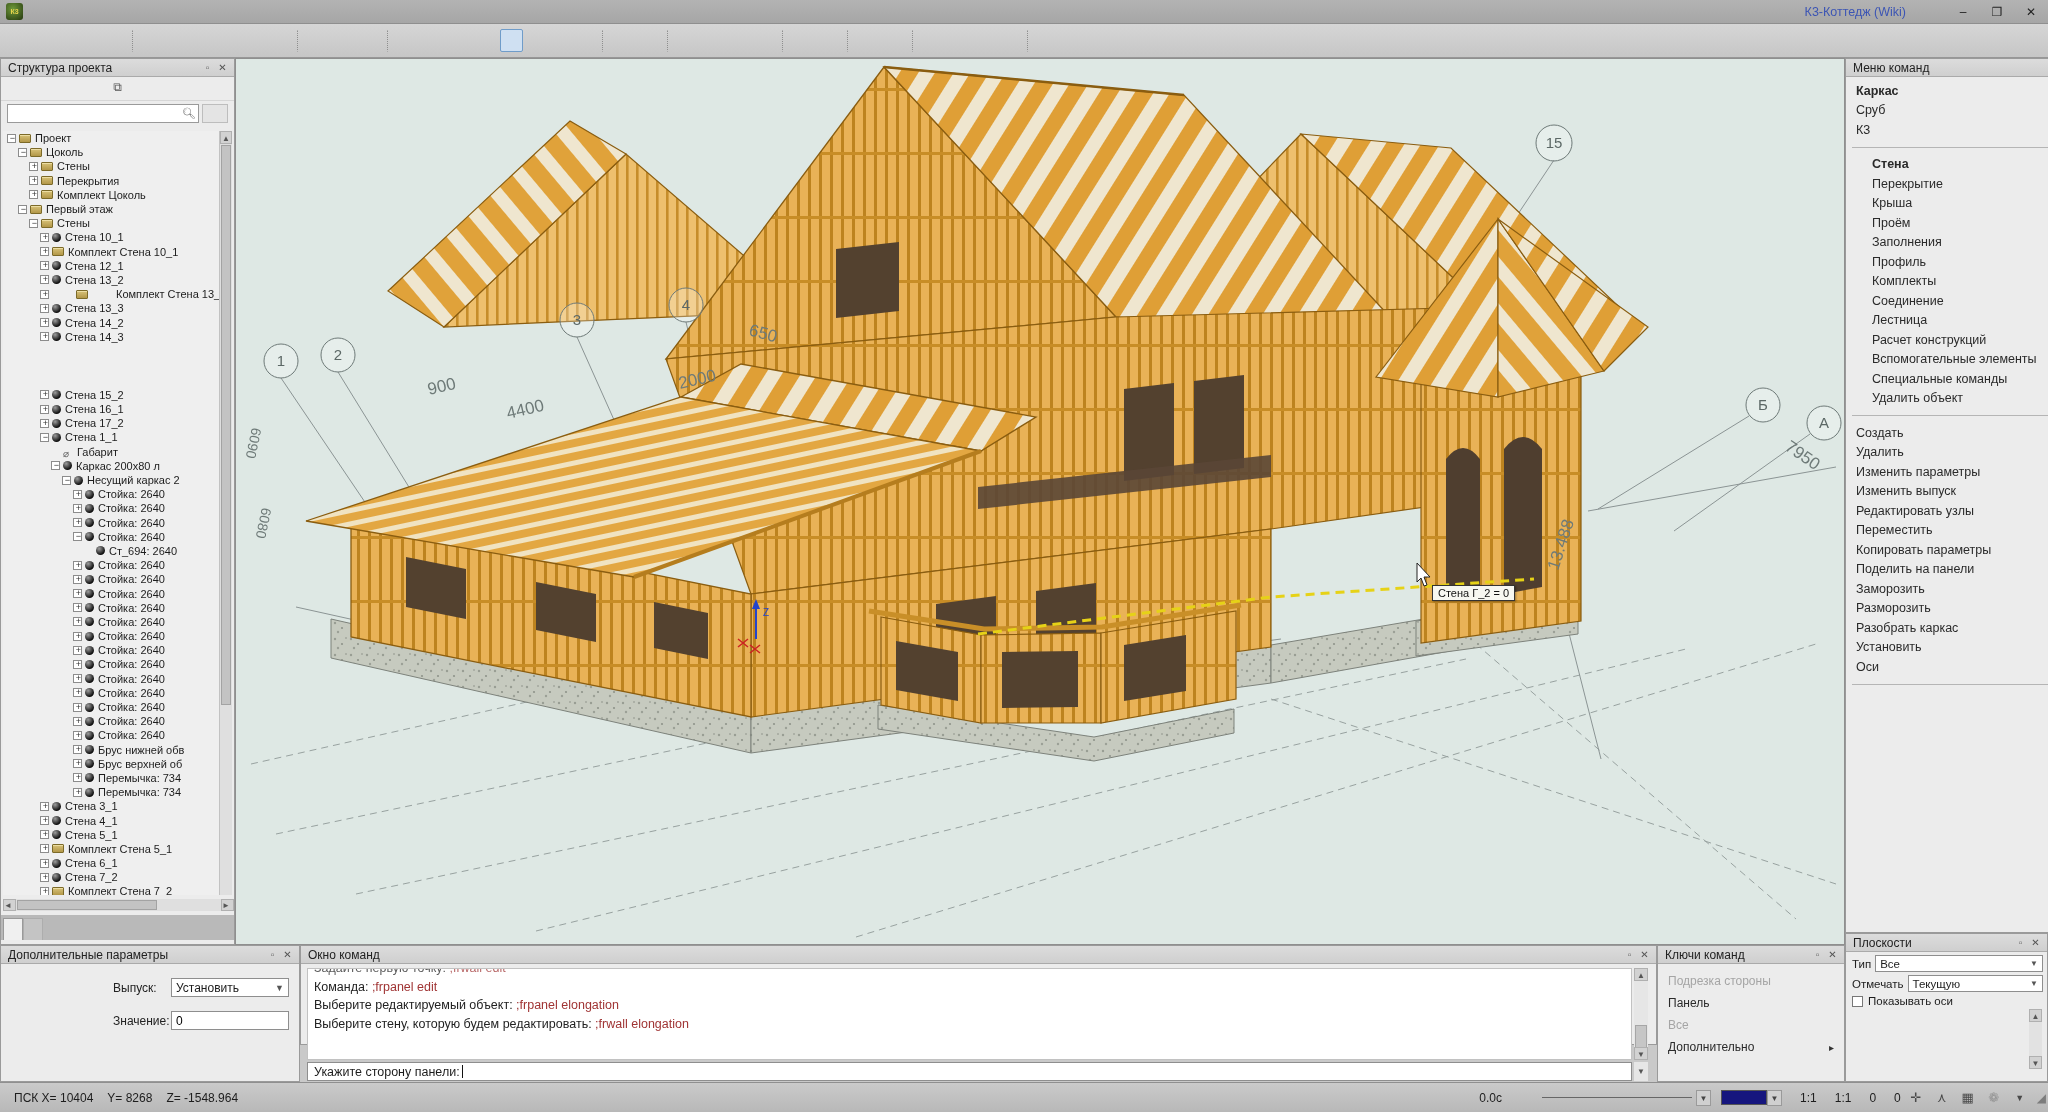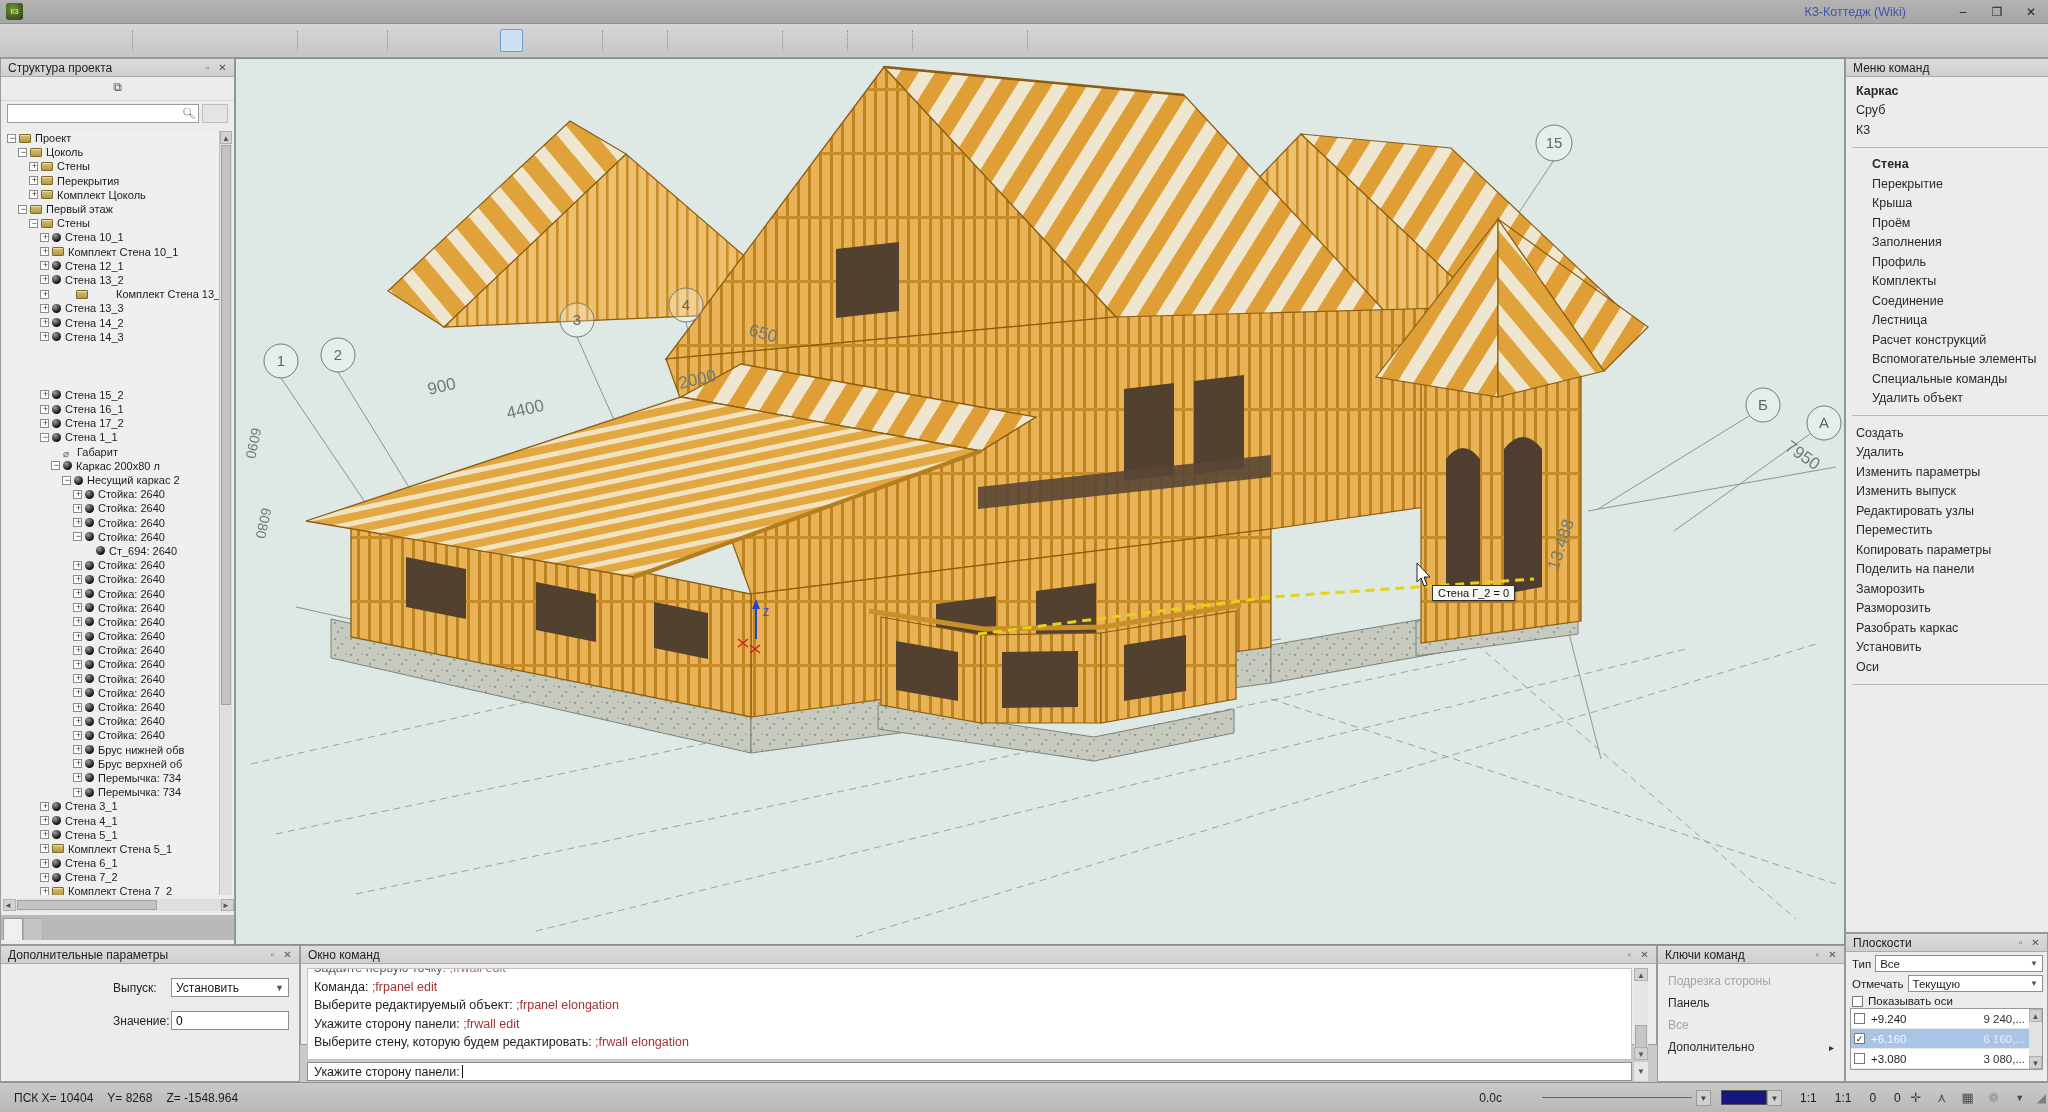--- a/index.html
+++ b/index.html
@@ -823,23 +823,20 @@
       <div class="cline clip">
           <span>Задайте первую точку: </span><span class="cmdpart">;frwall edit</span>
         </div>
         <div class="cline">
           <span>Команда: </span><span class="cmdpart">;frpanel edit</span>
         </div>
         <div class="cline">
           <span>Выберите редактируемый объект: </span><span class="cmdpart">;frpanel elongation</span>
         </div>
         <div class="cline">
-          <span>Укажите сторону панели: </span><span class="cmdpart">;frwall edit</span>
-        </div>
-        <div class="cline">
           <span>Выберите стену, которую будем редактировать: </span><span class="cmdpart">;frwall elongation</span>
         </div>
     </div>
     <div id="cw-vscroll">
       <div class="sarrow">▲</div>
       <div id="cw-thumb"></div>
       <div class="sarrow" style="position:absolute;bottom:0;left:0;right:0;">▼</div>
     </div>
     <div id="cw-input">
       <span>Укажите сторону панели:</span>
@@ -888,37 +885,20 @@
     <div class="pl-row">
       <label>Отмечать</label>
       <div class="pl-select">
         <span>Текущую</span>
           <span class="chev">▼</span>
       </div>
     </div>
     <div class="pl-row">
       <span class="cb"></span>
       <span>Показывать оси</span>
-    </div>
-    <div id="plane-list">
-      <div class="plitem">
-          <span class="cb"></span>
-          <span class="plname">+9.240</span>
-          <span class="plval">9 240,...</span>
-        </div>
-        <div class="plitem checked selected">
-          <span class="cb"></span>
-          <span class="plname">+6.160</span>
-          <span class="plval">6 160,...</span>
-        </div>
-        <div class="plitem">
-          <span class="cb"></span>
-          <span class="plname">+3.080</span>
-          <span class="plval">3 080,...</span>
-        </div>
     </div>
     <div id="pl-vscroll">
       <div class="sarrow">▲</div>
       <div class="sarrow" style="position:absolute;bottom:0;left:0;right:0;">▼</div>
     </div>
   </div>
 
   <div id="statusbar">
     <span class="seg">ПСК X=  10404</span>
     <span class="seg">Y=  8268</span>

